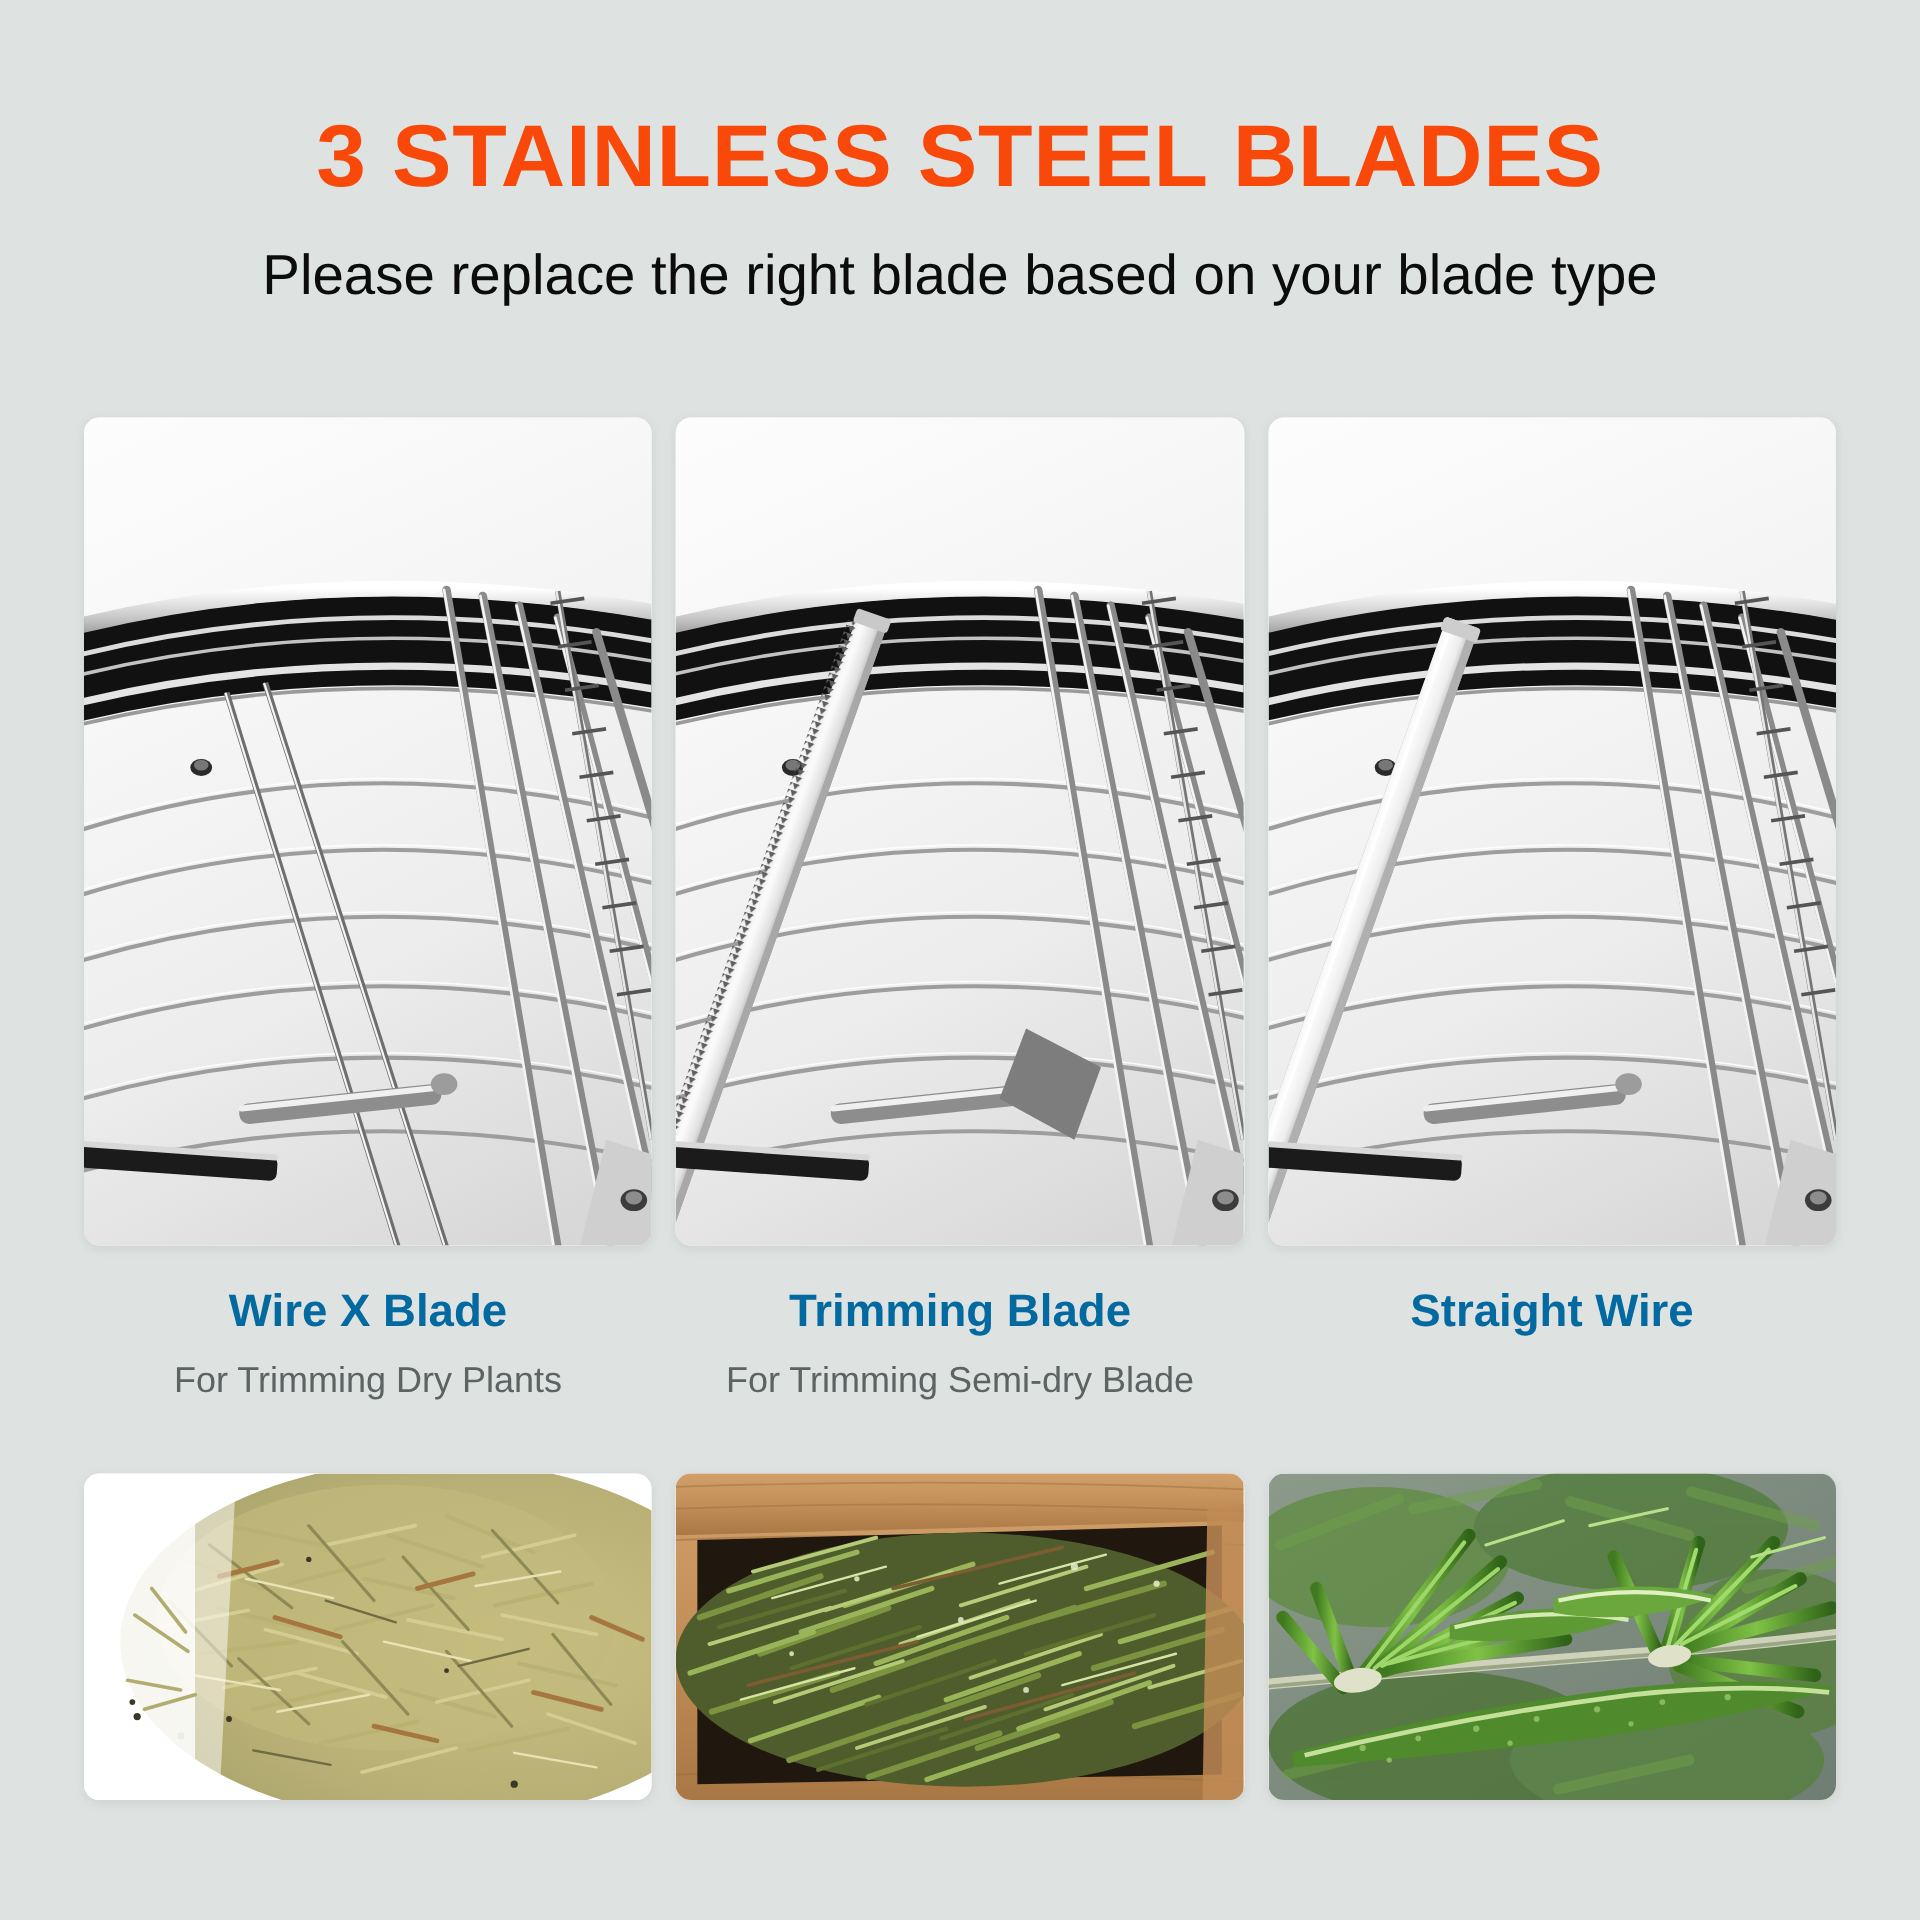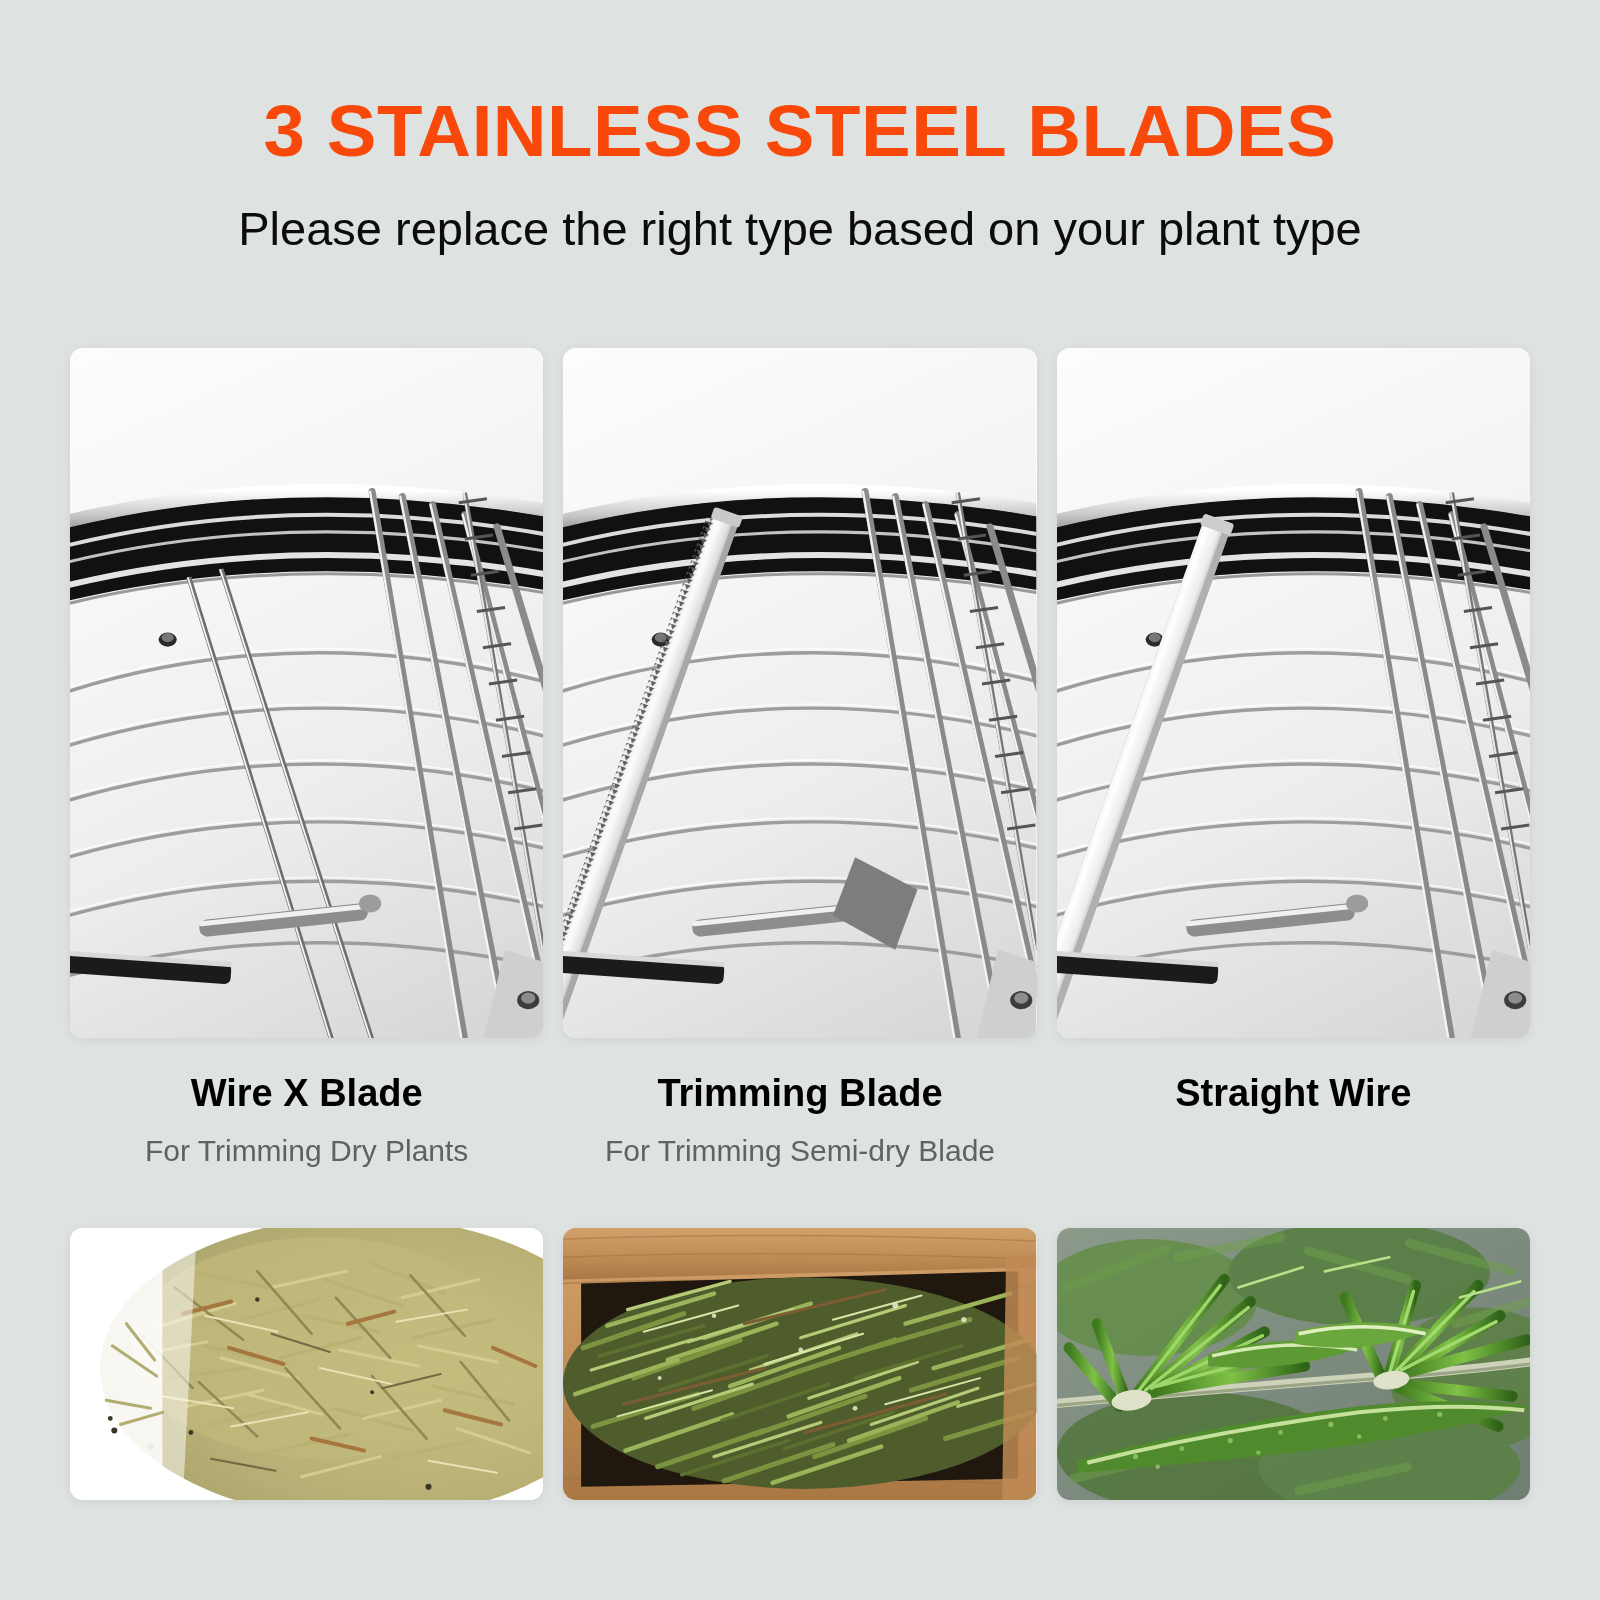--- a/index.html
+++ b/index.html
@@ -82,21 +82,21 @@
     gap: 20px;
   }
   .caption {
     flex: 1 1 0;
     text-align: center;
     padding-top: 14px;
   }
   .caption .title {
     font-size: 38px;
     font-weight: 700;
-    color: #000000;
+    color: #0369a1;
     line-height: 1.12;
     white-space: nowrap;
   }
   .caption .sub {
     font-size: 30px;
     font-weight: 400;
     color: #5d6263;
     line-height: 1.3;
     margin-top: 16px;
     white-space: nowrap;
@@ -106,21 +106,21 @@
   .trimmer { display: block; width: 100%; height: 100%; }
 
   
   .plant { position: absolute; inset: 0; overflow: hidden; }
   .plant svg { display: block; width: 100%; height: 100%; }
 </style>
 </head>
 <body>
 
 <div class="headline">3 STAINLESS STEEL BLADES</div>
-<div class="subhead">Please replace the right type based on your plant type</div>
+<div class="subhead">Please replace the right blade based on your blade type</div>
 
 <div class="top-row">
 
   <div class="card">
     <svg class="trimmer" viewBox="0 0 470 690" preserveAspectRatio="xMidYMid slice">
       <defs>
         <linearGradient id="bgA" x1="0" y1="0" x2="0.3" y2="1">
           <stop offset="0" stop-color="#fdfdfd"></stop>
             <stop offset="0.45" stop-color="#f4f4f4"></stop>
           <stop offset="1" stop-color="#e6e6e6"></stop>

